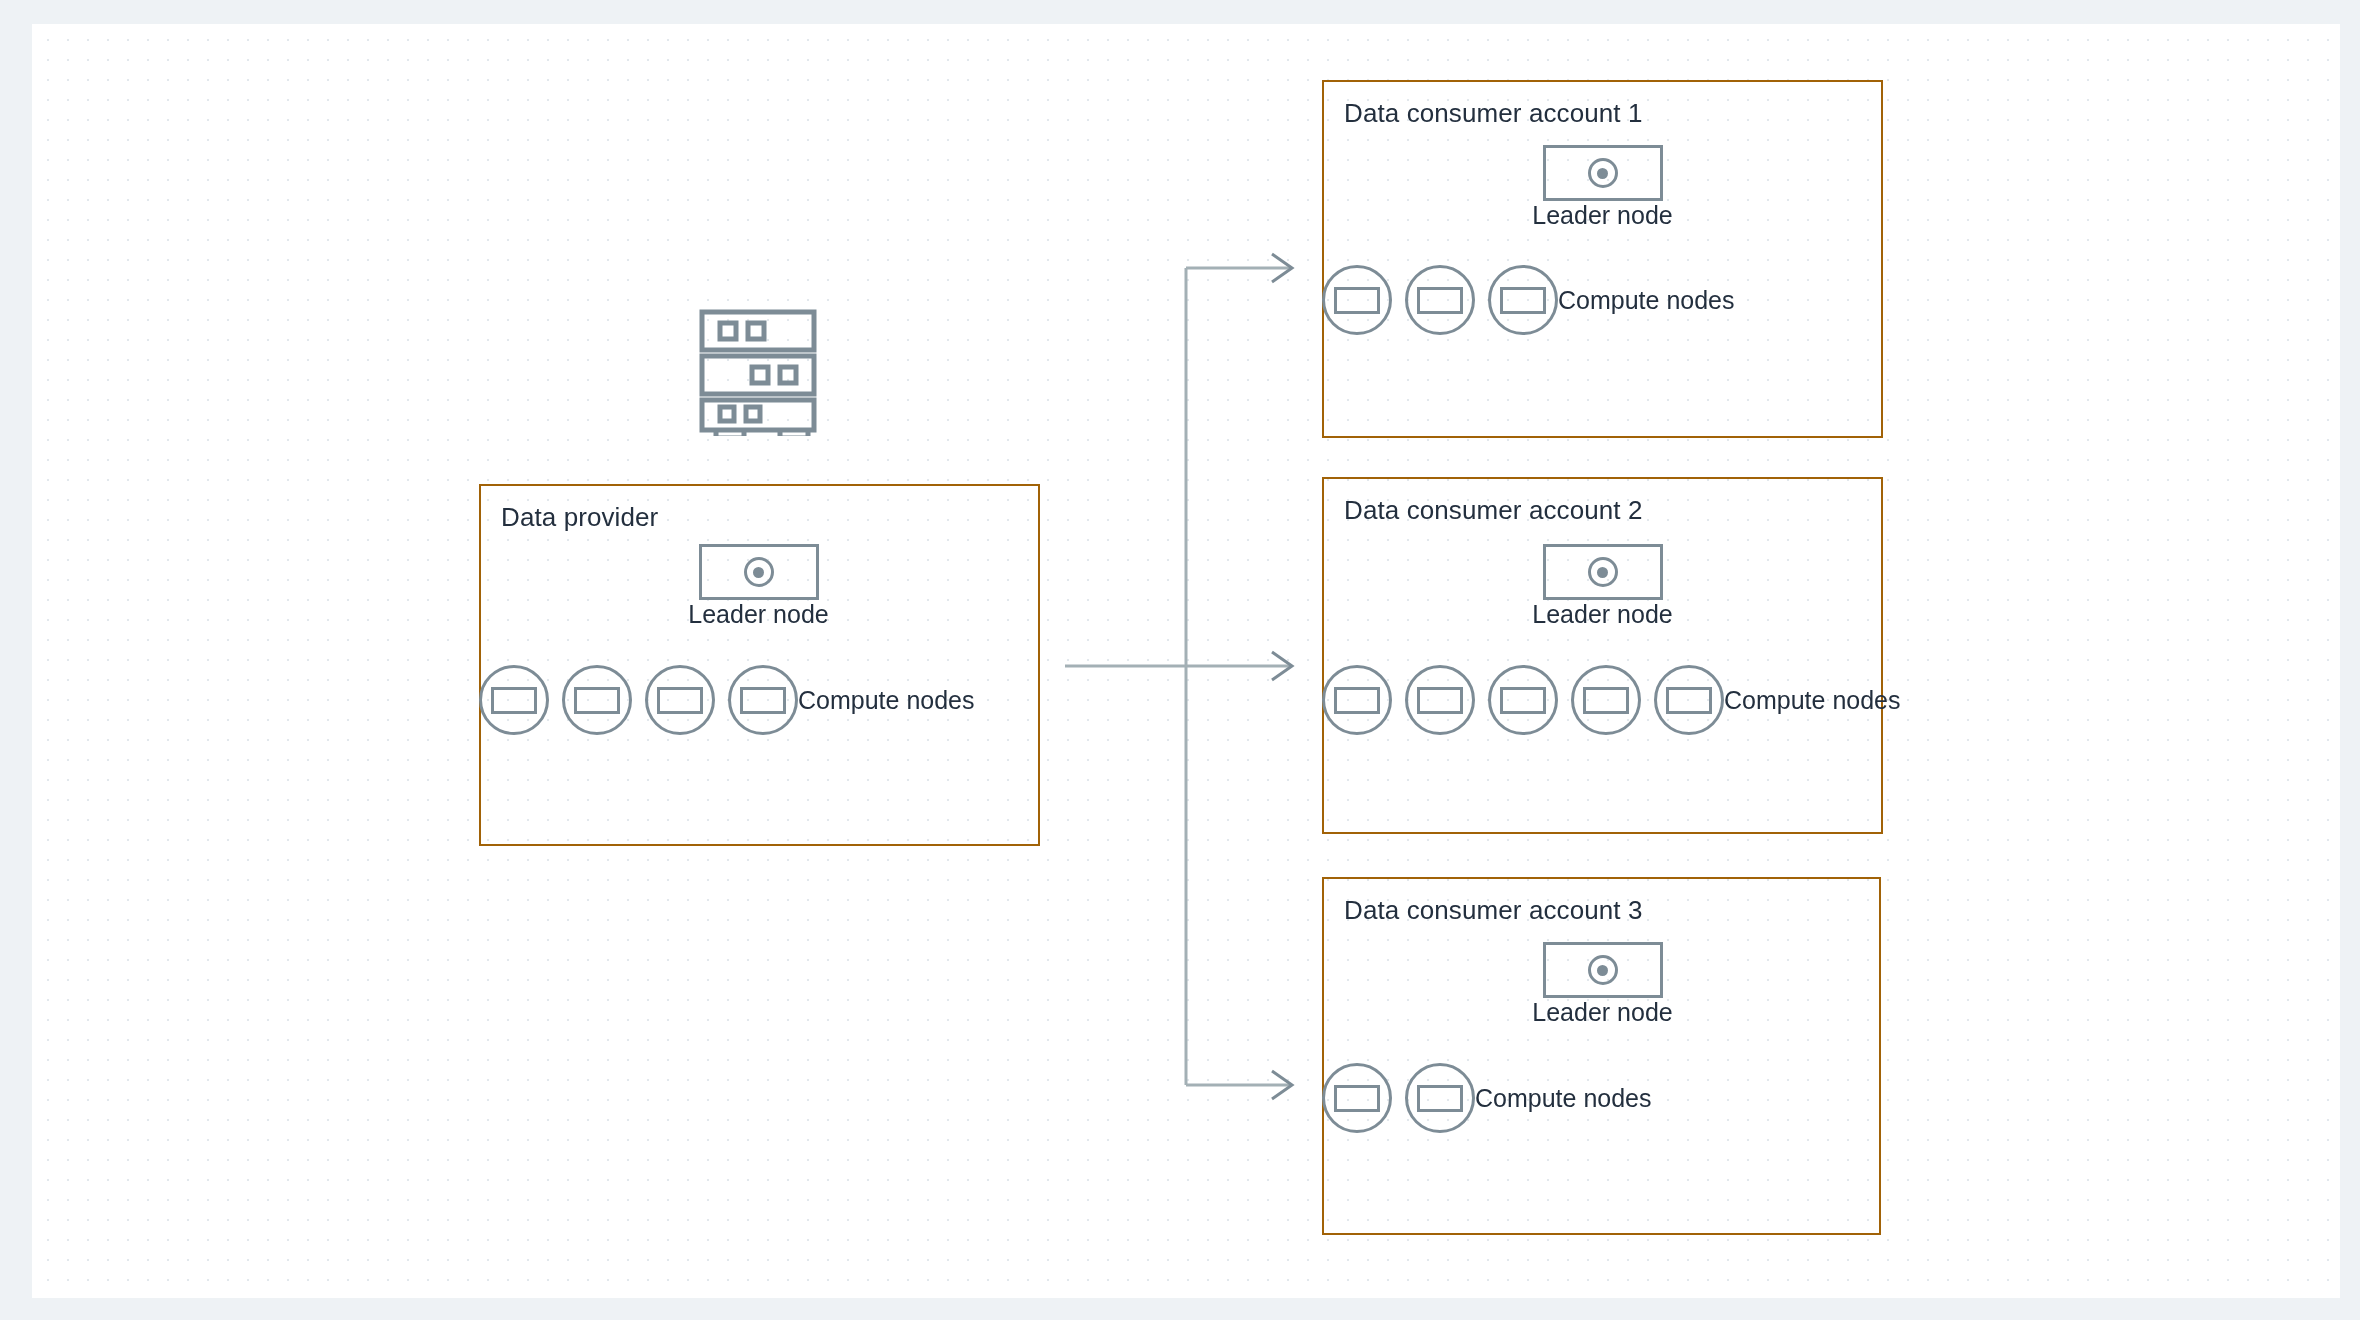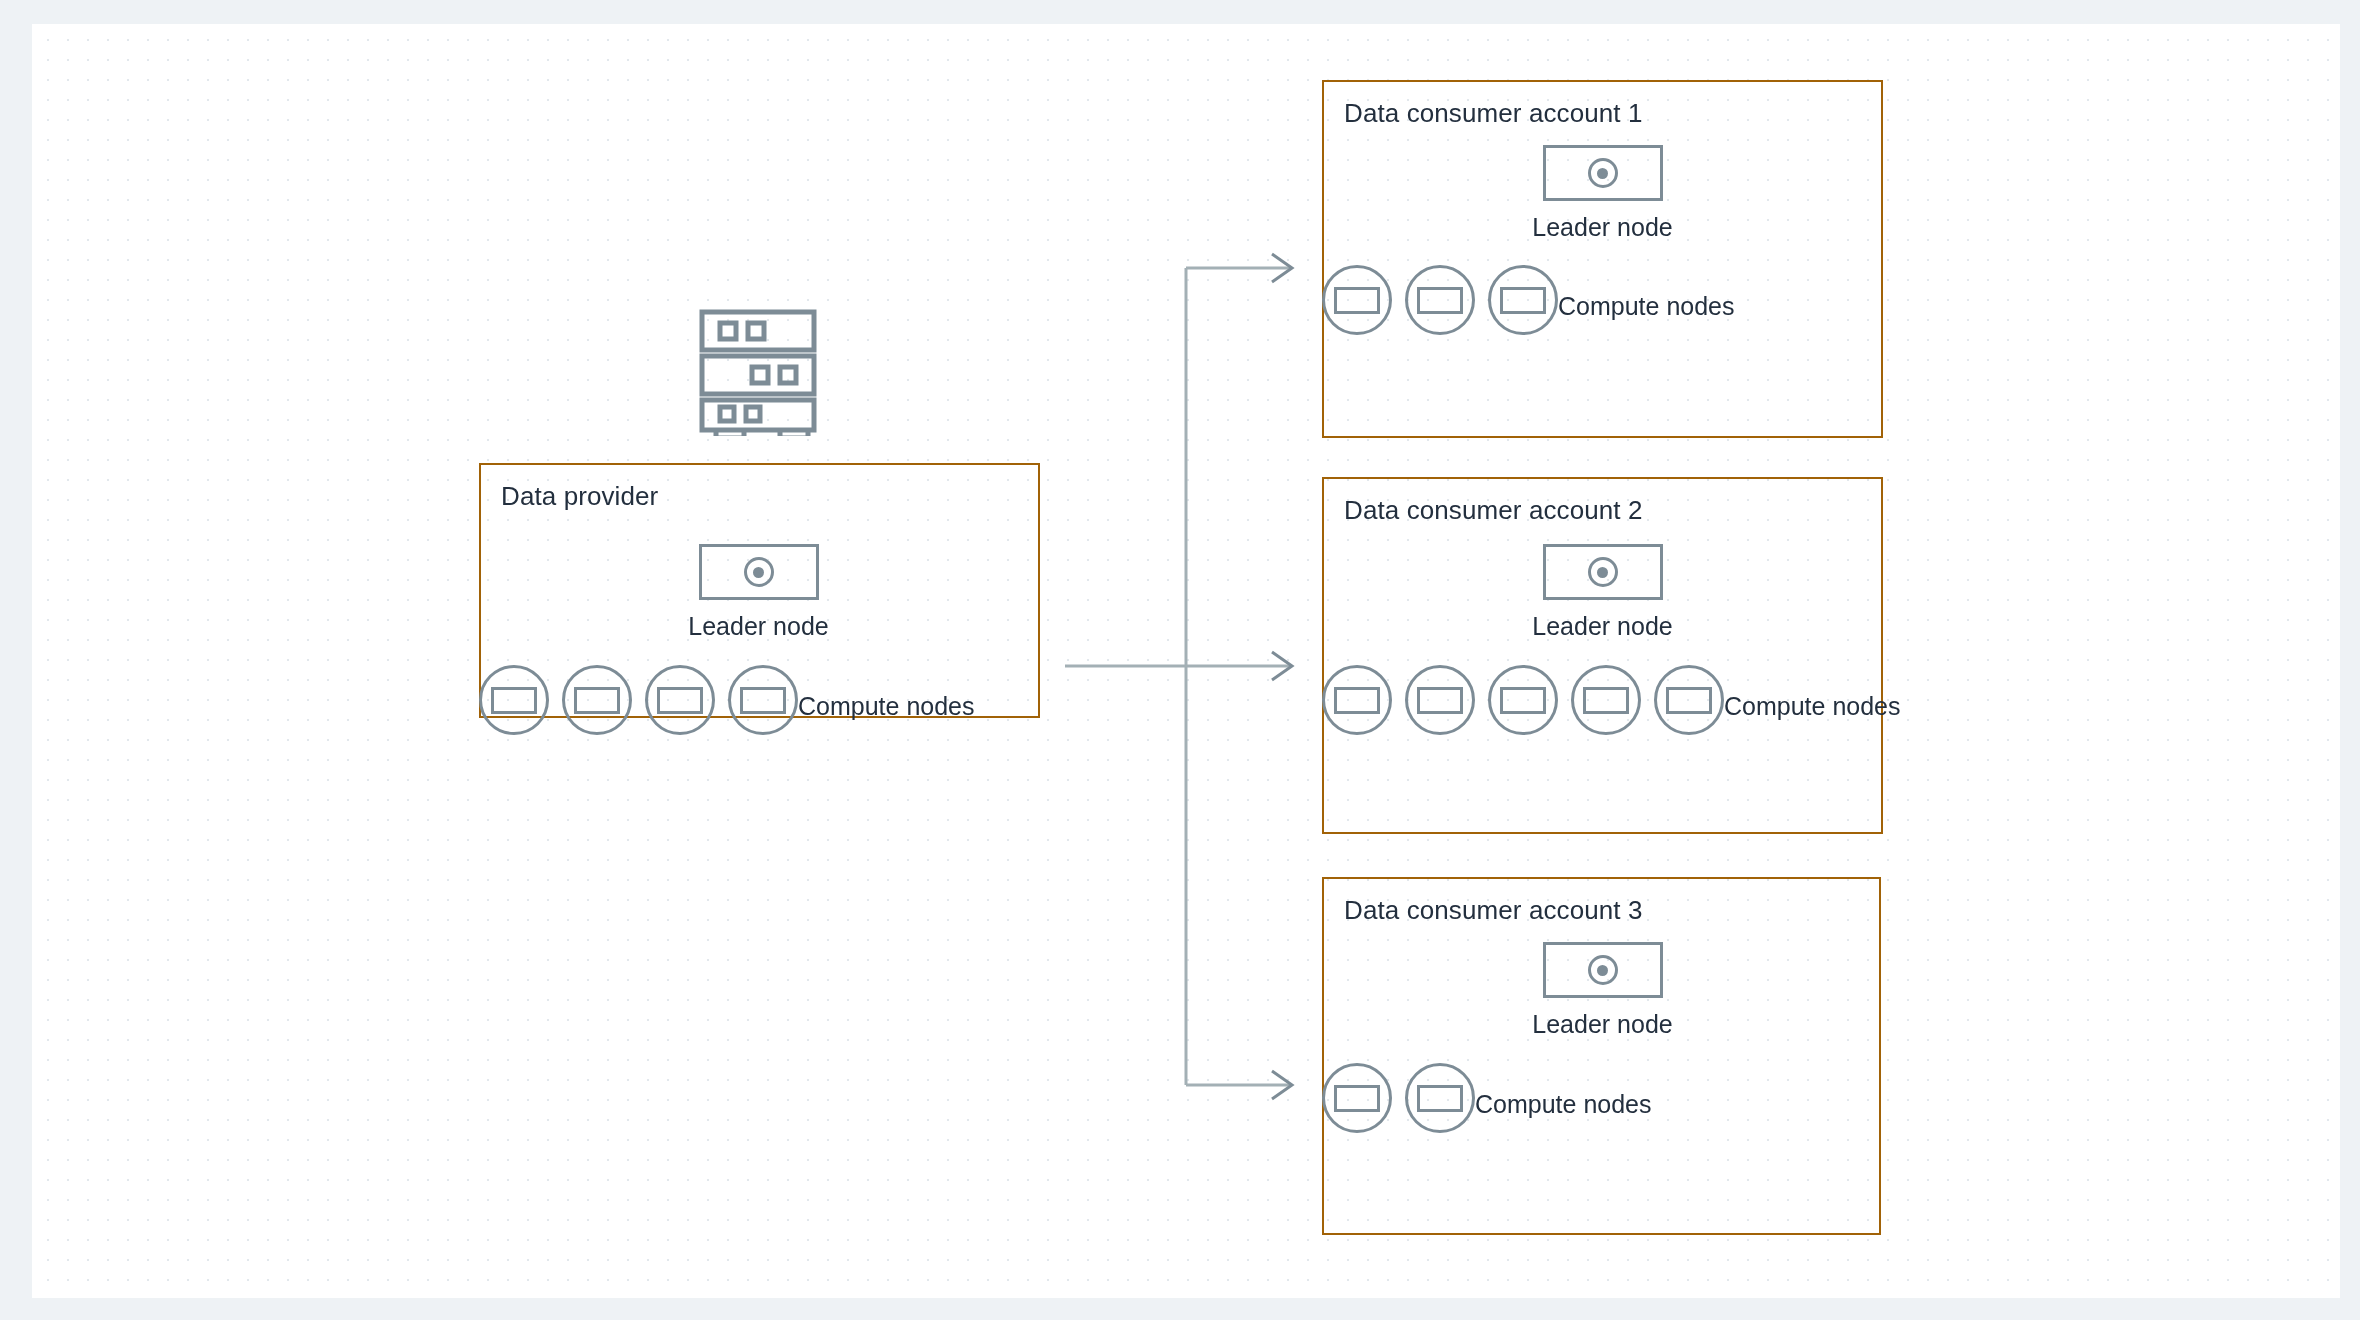--- a/index.html
+++ b/index.html
@@ -82,21 +82,20 @@
     justify-content: center;
   }
   .leader-ring::after {
     content: "";
     width: 11px;
     height: 11px;
     border-radius: 50%;
     background: #7d8c96;
   }
   .node-caption {
-    margin-top: 12px;
     font-size: 25px;
     color: #232f3e;
     white-space: nowrap;
   }
 
   
   .compute-block {
     position: absolute;
     display: flex;
     flex-direction: row;
@@ -165,21 +164,21 @@
       <rect x="58" y="61" width="16" height="16"></rect>
       <rect x="86" y="61" width="16" height="16"></rect>
       <rect x="8" y="94" width="112" height="30"></rect>
       <rect x="26" y="101" width="14" height="14"></rect>
       <rect x="52" y="101" width="14" height="14"></rect>
       <path d="M 22 124 L 22 132 L 50 132 L 50 124"></path>
       <path d="M 86 124 L 86 132 L 114 132 L 114 124"></path>
     </g>
   </svg>
 
-  <div class="group-box" style="left:479px; top:463px; width:561px; height:255px;">
+  <div class="group-box" style="left:479px; top:484px; width:561px; height:362px;">
     <div class="group-title">Data provider</div>
   </div>
 
   <div class="leader-block" style="left:636px; top:544px; width:245px;">
     <div class="leader-icon">
       <div class="leader-ring"></div>
     </div>
     <div class="node-caption">Leader node</div>
   </div>
 

